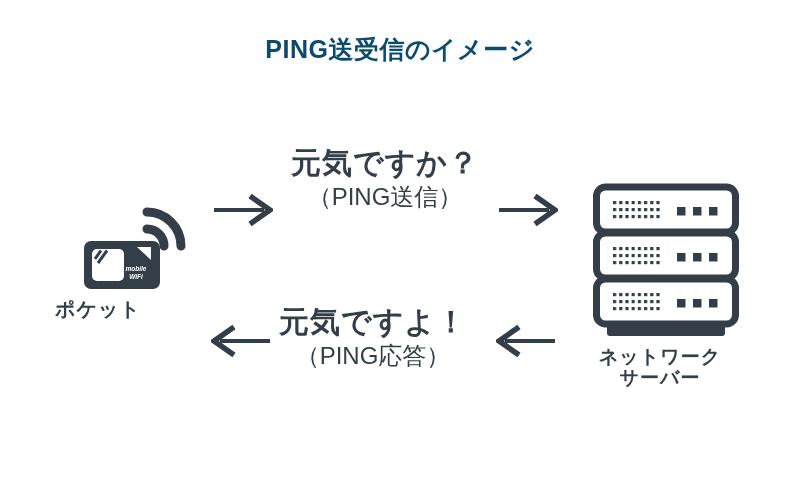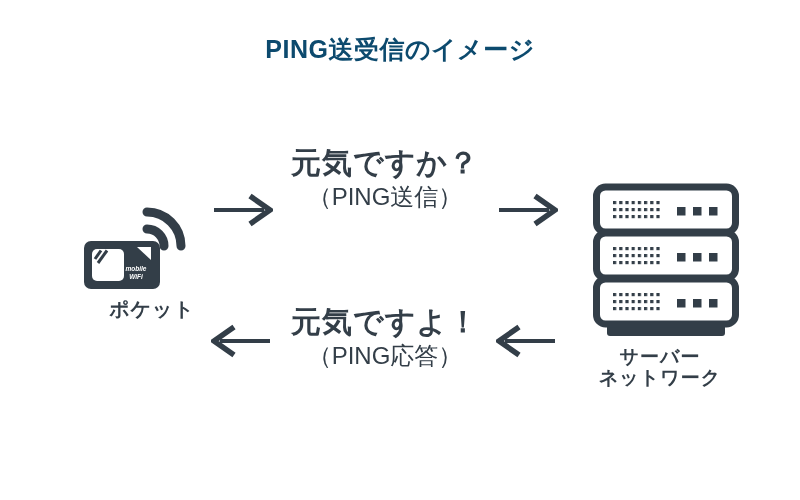--- a/index.html
+++ b/index.html
@@ -8,31 +8,31 @@
     position:relative; width:800px; height:500px; background:#ffffff;
     font-family:"Liberation Sans","DejaVu Sans",sans-serif; color:#333e48;
     overflow:hidden;
   }
   .title {
     position:absolute; top:33px; left:0; width:100%; text-align:center;
     font-size:25px; font-weight:800; letter-spacing:0.5px; color:#0c4a6e;
   }
   .msg { position:absolute; width:250px; text-align:center; color:#333e48; }
   .msg-request  { left:260px; top:144px; }
-  .msg-response { left:260px; top:303px; }
+  .msg-response { left:248px; top:303px; }
   .msg-line1 { font-size:30px; font-weight:800; line-height:38px; letter-spacing:1px; }
   .msg-line2 { font-size:24px; font-weight:400; line-height:30px; }
   .arrow { position:absolute; }
   .arrow-tl { left:211px; top:192px; }
   .arrow-tr { left:496px; top:192px; }
   .arrow-bl { left:211px; top:323px; }
   .arrow-br { left:496px; top:323px; }
   .device-icon { position:absolute; left:78px;  top:198px; }
   .device-label {
-    position:absolute; left:55px; top:298px; width:140px; text-align:right;
+    position:absolute; left:55px; top:298px; width:140px; text-align:left;
     font-size:20px; font-weight:800; line-height:22px; letter-spacing:1px;
   }
   .server-icon { position:absolute; left:593px; top:183px; }
   .server-label {
     position:absolute; left:586px; top:346px; width:148px; text-align:center;
     font-size:19px; font-weight:800; line-height:21px; letter-spacing:1px;
   }
   .ink-fill   { fill:#333e48; }
   .ink-stroke { stroke:#333e48; }
   .device-text {
@@ -103,17 +103,17 @@
         <rect x="100" y="20" width="8.5" height="8.5" class="ink-fill"></rect>
         <rect x="116" y="20" width="8.5" height="8.5" class="ink-fill"></rect>
       </g>
     </defs>
     <path d="M 14 136 H 132 V 150 Q 132 153 129 153 H 17 Q 14 153 14 150 Z" class="ink-fill"></path>
     <use href="#srv-unit" x="0" y="4"></use>
     <use href="#srv-unit" x="0" y="50"></use>
     <use href="#srv-unit" x="0" y="96"></use>
   </svg>
   <div class="server-label">
+    <div>ネットワーク</div>
     <div>サーバー</div>
-    <div>ネットワーク</div>
   </div>
 
 </div>
 
 </body></html>

